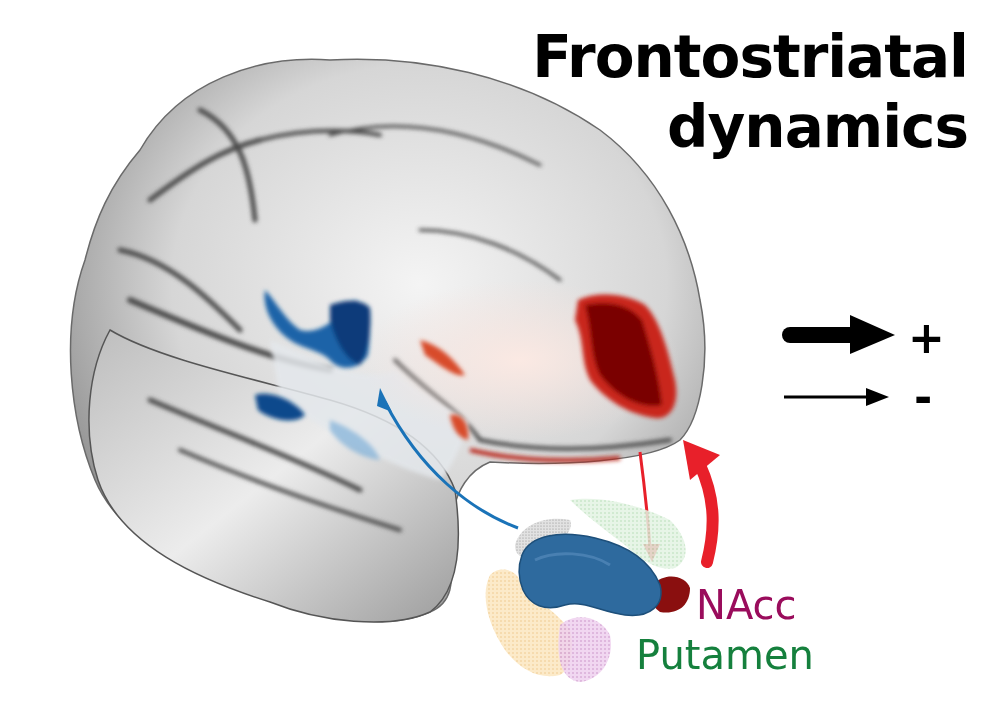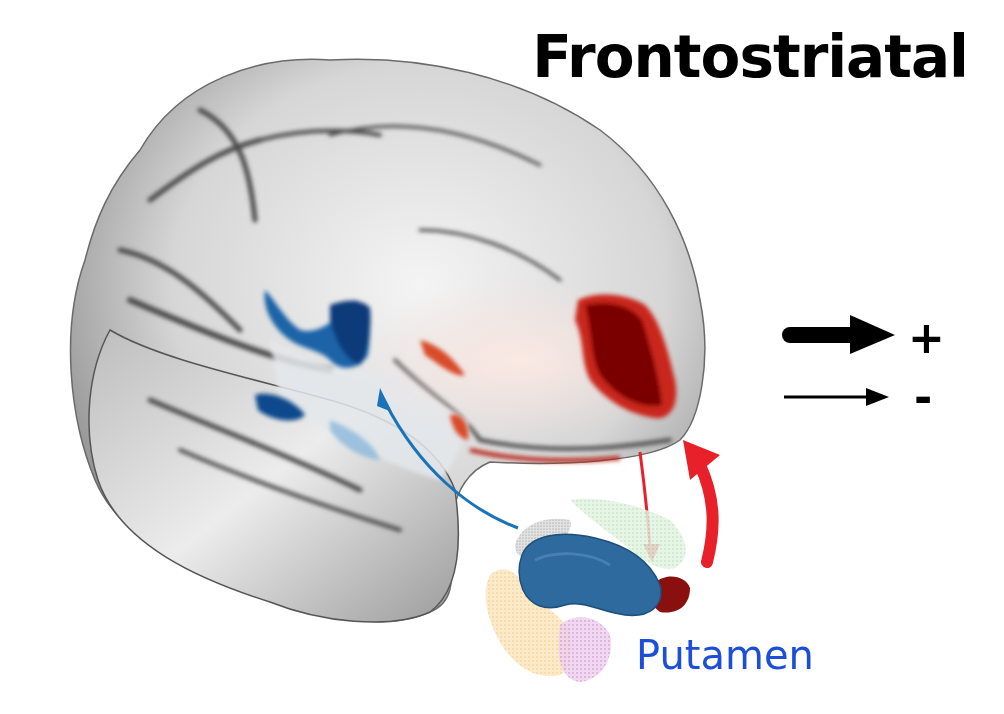--- a/index.html
+++ b/index.html
@@ -9,21 +9,21 @@
   .title { position: absolute; right: 36px; top: 22px; text-align: right;
            font-family: "DejaVu Sans", sans-serif; font-weight: bold;
            font-size: 58px; line-height: 70px; color: #000; letter-spacing: -1px; }
   .title span { display: block; }
   .legend-label { position: absolute; font-family: "DejaVu Sans", sans-serif;
                   font-weight: bold; color: #000; }
   .legend-plus { left: 908px; top: 312px; font-size: 44px; }
   .legend-minus { left: 914px; top: 372px; font-size: 44px; }
   .region-label { position: absolute; font-family: "DejaVu Sans", sans-serif; font-size: 40px; }
   .label-nacc { left: 696px; top: 582px; color: #9a0c5c; }
-  .label-putamen { left: 636px; top: 632px; color: #1d4ed8; }
+  .label-putamen { left: 636px; top: 632px; color: #15803d; }
   svg { position: absolute; left: 0; top: 0; }
 </style>
 </head>
 <body>
 
 <div class="stage">
 
   <svg width="1004" height="714" viewBox="0 0 1004 714">
     <defs>
       <radialGradient id="brainGrad" cx="55%" cy="40%" r="65%">
@@ -139,19 +139,21 @@
     <g>
       <line x1="790" y1="335" x2="862" y2="335" stroke="#000" stroke-width="16" stroke-linecap="round"></line>
       <polygon points="850,315 895,335 850,354" fill="#000"></polygon>
       <line x1="784" y1="397" x2="872" y2="397" stroke="#000" stroke-width="3"></line>
       <polygon points="866,388 889,397 866,406" fill="#000"></polygon>
     </g>
   </svg>
 
   <div class="title">
     <span>Frontostriatal</span>
+    <span>dynamics</span>
   </div>
 
   <div class="legend-label legend-plus">+</div>
   <div class="legend-label legend-minus">-</div>
 
+  <div class="region-label label-nacc">NAcc</div>
   <div class="region-label label-putamen">Putamen</div>
 </div>
 
 </body></html>

